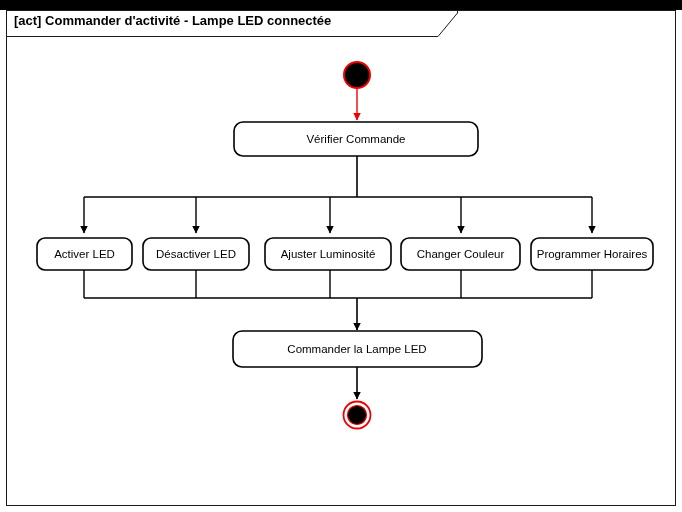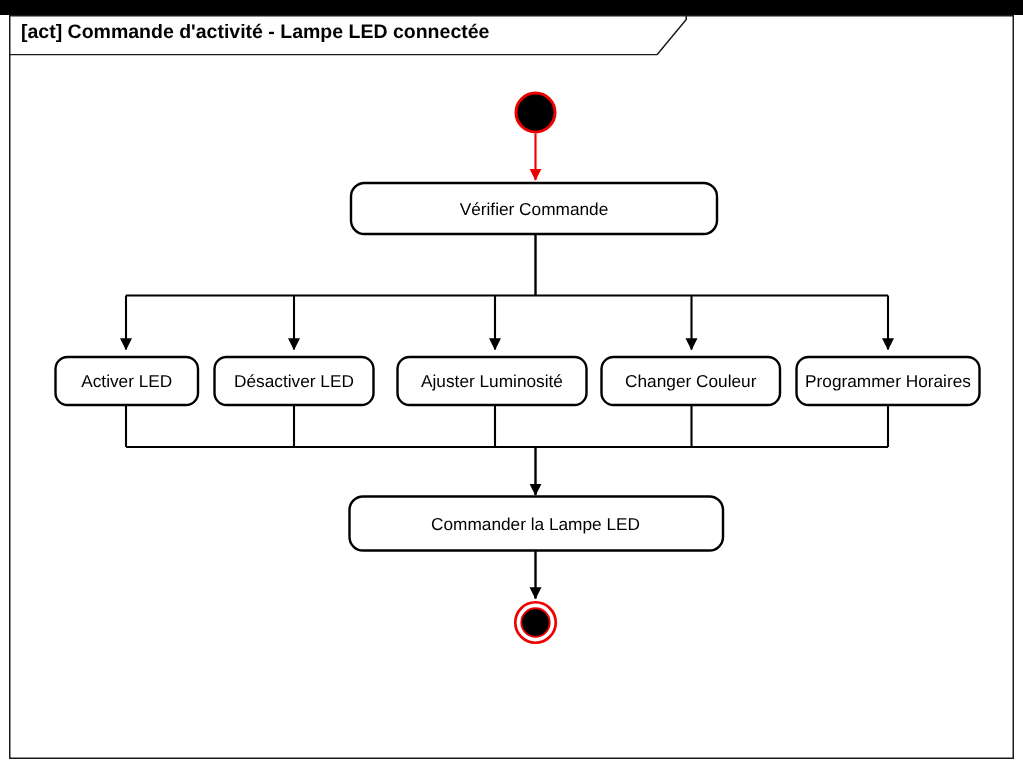--- a/index.html
+++ b/index.html
@@ -80,21 +80,21 @@
 
   <div id="top-band"></div>
 
   <div id="frame"></div>
 
   <div id="frame-title-tab">
     <svg width="452" height="27" viewBox="0 0 452 27" xmlns="http://www.w3.org/2000/svg">
       <path d="M 0.5 0.5 L 451.5 0.5 L 451.5 3 L 432 26.5 L 0.5 26.5 Z" fill="#ffffff" stroke="#1a1a1a" stroke-width="1"></path>
     </svg>
   </div>
-  <div id="frame-title-text">[act] Commande d'activité - Lampe LED connectée</div>
+  <div id="frame-title-text">[act] Commander d'activité - Lampe LED connectée</div>
 
   <svg id="diagram-canvas" viewBox="0 0 682 512" xmlns="http://www.w3.org/2000/svg">
 
     <defs>
       <marker id="arrow-black" markerWidth="10" markerHeight="10" refX="7.5" refY="4" orient="auto" markerUnits="userSpaceOnUse">
         <path d="M 0 0 L 8 4 L 0 8 z" fill="#000000"></path>
       </marker>
       <marker id="arrow-red" markerWidth="10" markerHeight="10" refX="7.5" refY="4" orient="auto" markerUnits="userSpaceOnUse">
         <path d="M 0 0 L 8 4 L 0 8 z" fill="#ee0000"></path>
       </marker>

